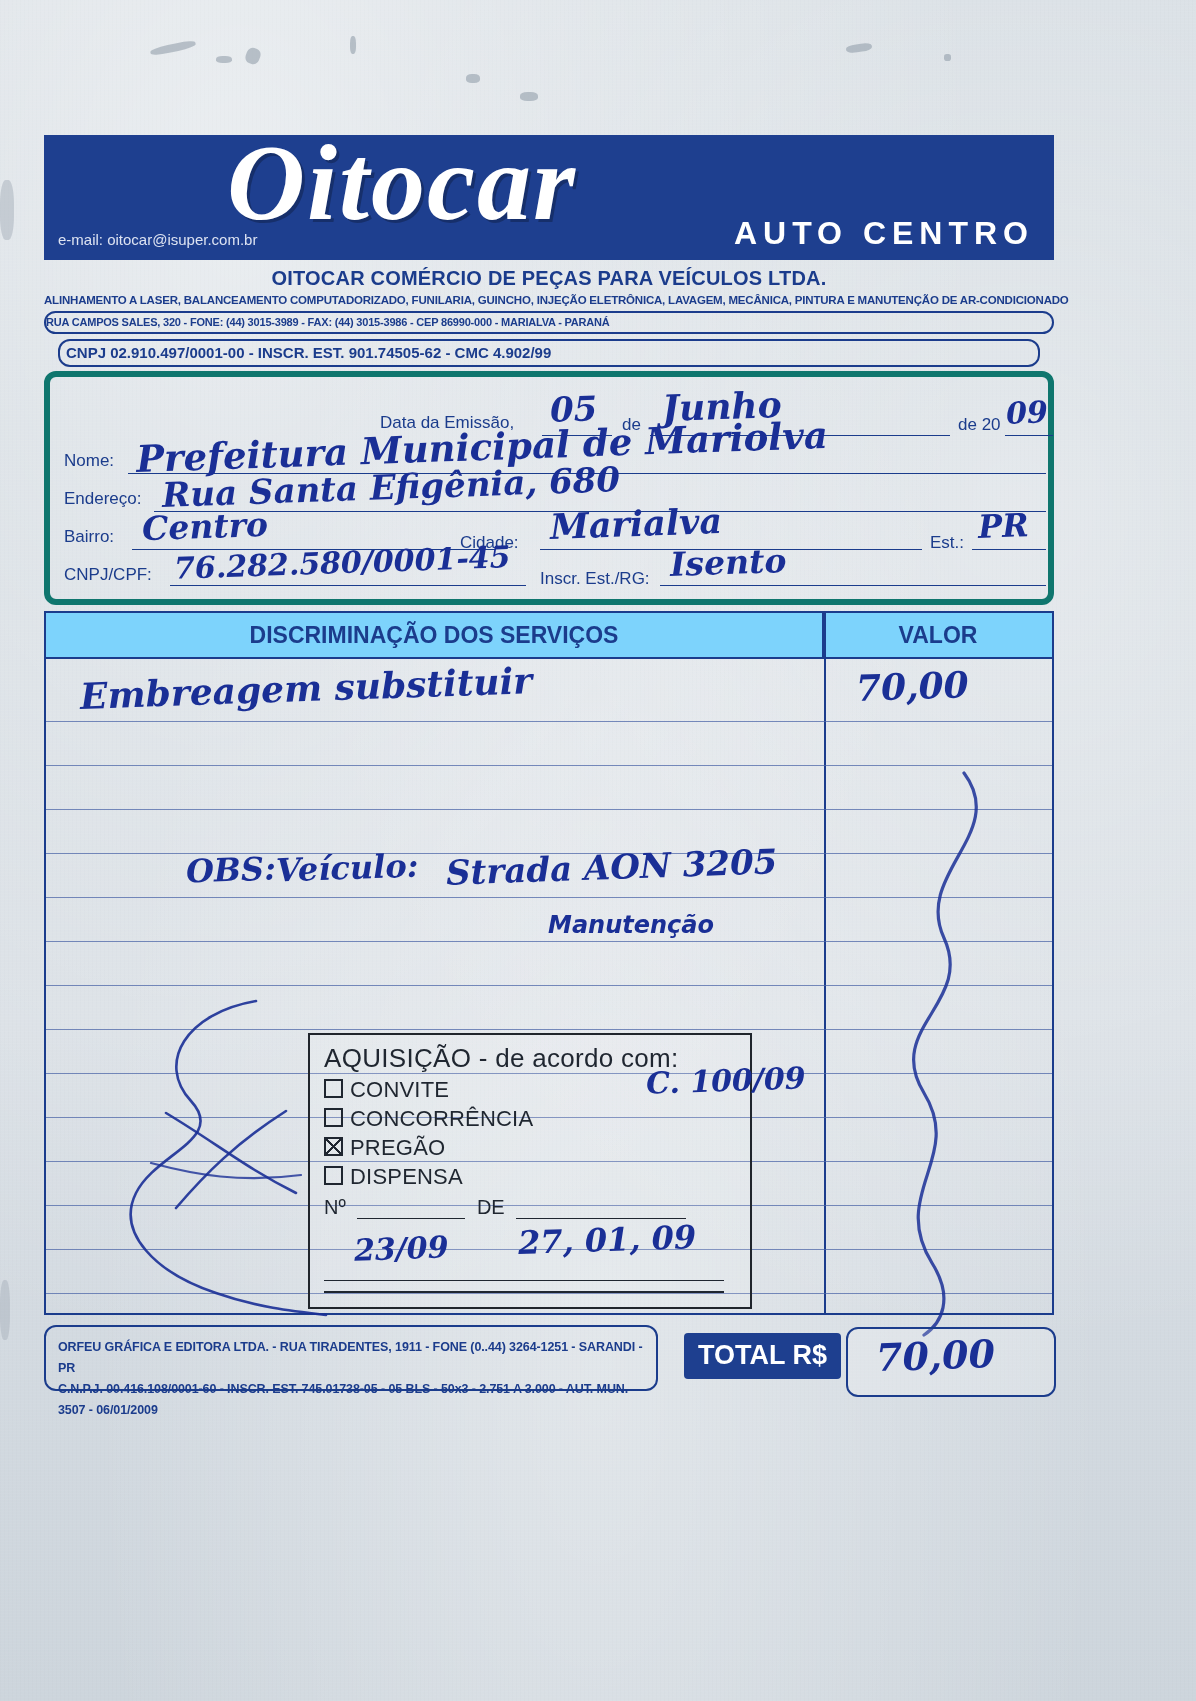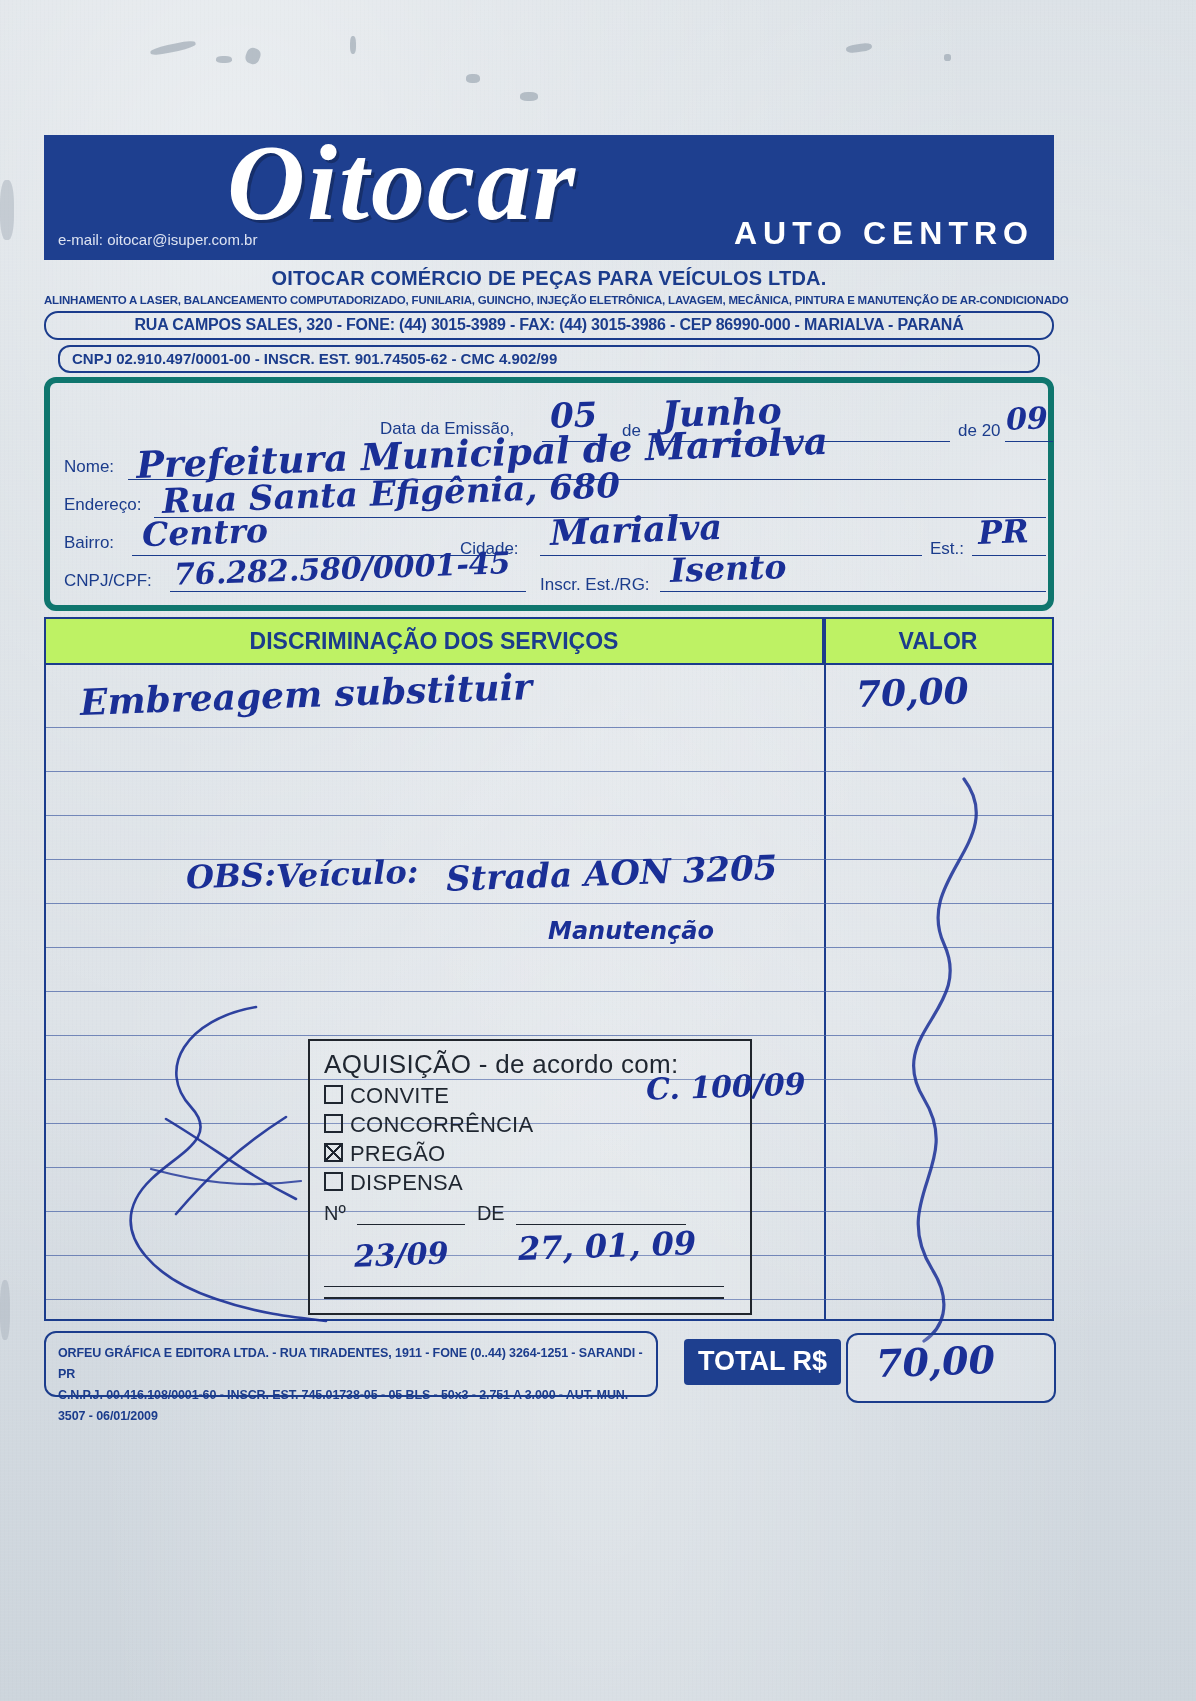--- a/index.html
+++ b/index.html
@@ -95,36 +95,36 @@
     font-weight: bold;
     color: #1b3c8c;
     margin-top: 4px;
     letter-spacing: -.2px;
     white-space: nowrap;
   }
   .rounded-bar {
     margin-top: 5px;
     border: 2px solid #1b3c8c;
     border-radius: 14px;
-    text-align: center;
-    font-weight: bold;
-    font-size: 16px;
+    text-align: left;
+    font-weight: bold;
+    font-size: 11px;
     color: #1b3c8c;
     padding: 3px 0 4px;
     letter-spacing: -.2px;
   }
   .cnpj-bar {
     margin: 5px 14px 0 14px;
     border: 2px solid #1b3c8c;
     border-radius: 12px;
     text-align: left;
     font-weight: bold;
     font-size: 15px;
     color: #1b3c8c;
-    padding: 3px 0 4px 12px;
+    padding: 3px 0 4px 6px;
   }
   #title-row {
     position: relative;
     margin-top: 8px;
     height: 78px;
   }
   #nota-title {
     position: absolute; left: 6px; top: 0;
     font-size: 38px;
     font-weight: bold;
@@ -212,21 +212,21 @@
   #table {
     margin-top: 6px;
     border: 2px solid #1b3c8c;
     position: relative;
     height: 700px;
   }
   #thead {
     display: flex;
     height: 44px;
     border-bottom: 2px solid #1b3c8c;
-    background: #bef264;
+    background: #7dd3fc;
   }
   #thead .c1 {
     flex: 1;
     text-align: center;
     font-weight: bold;
     font-size: 23px;
     color: #1b3c8c;
     line-height: 44px;
     border-right: 2px solid #1b3c8c;
   }

